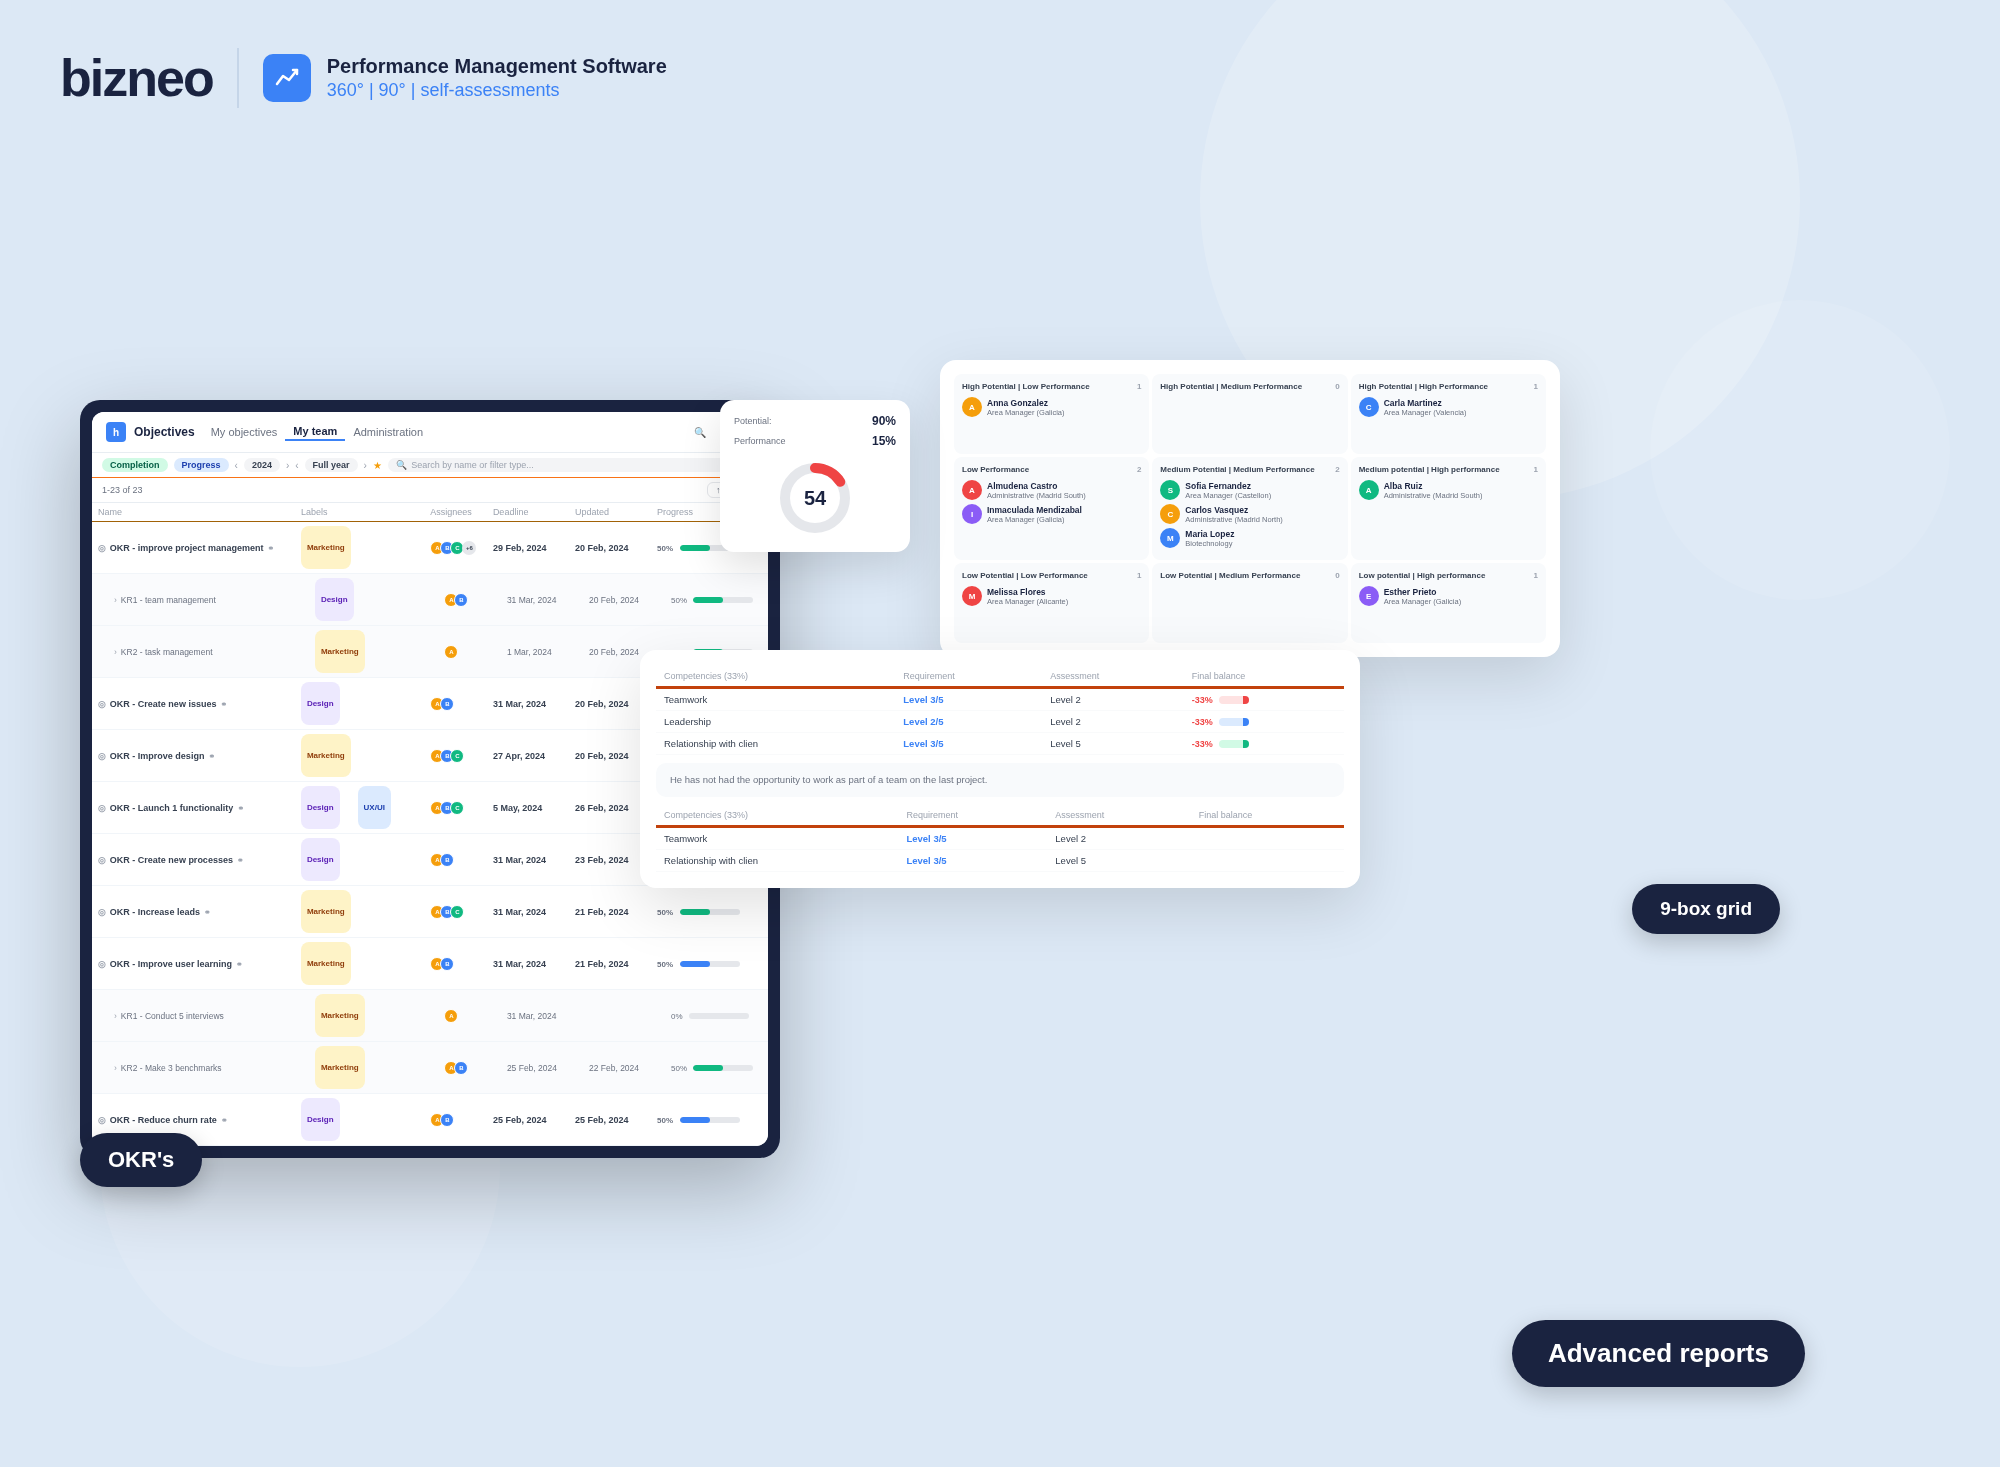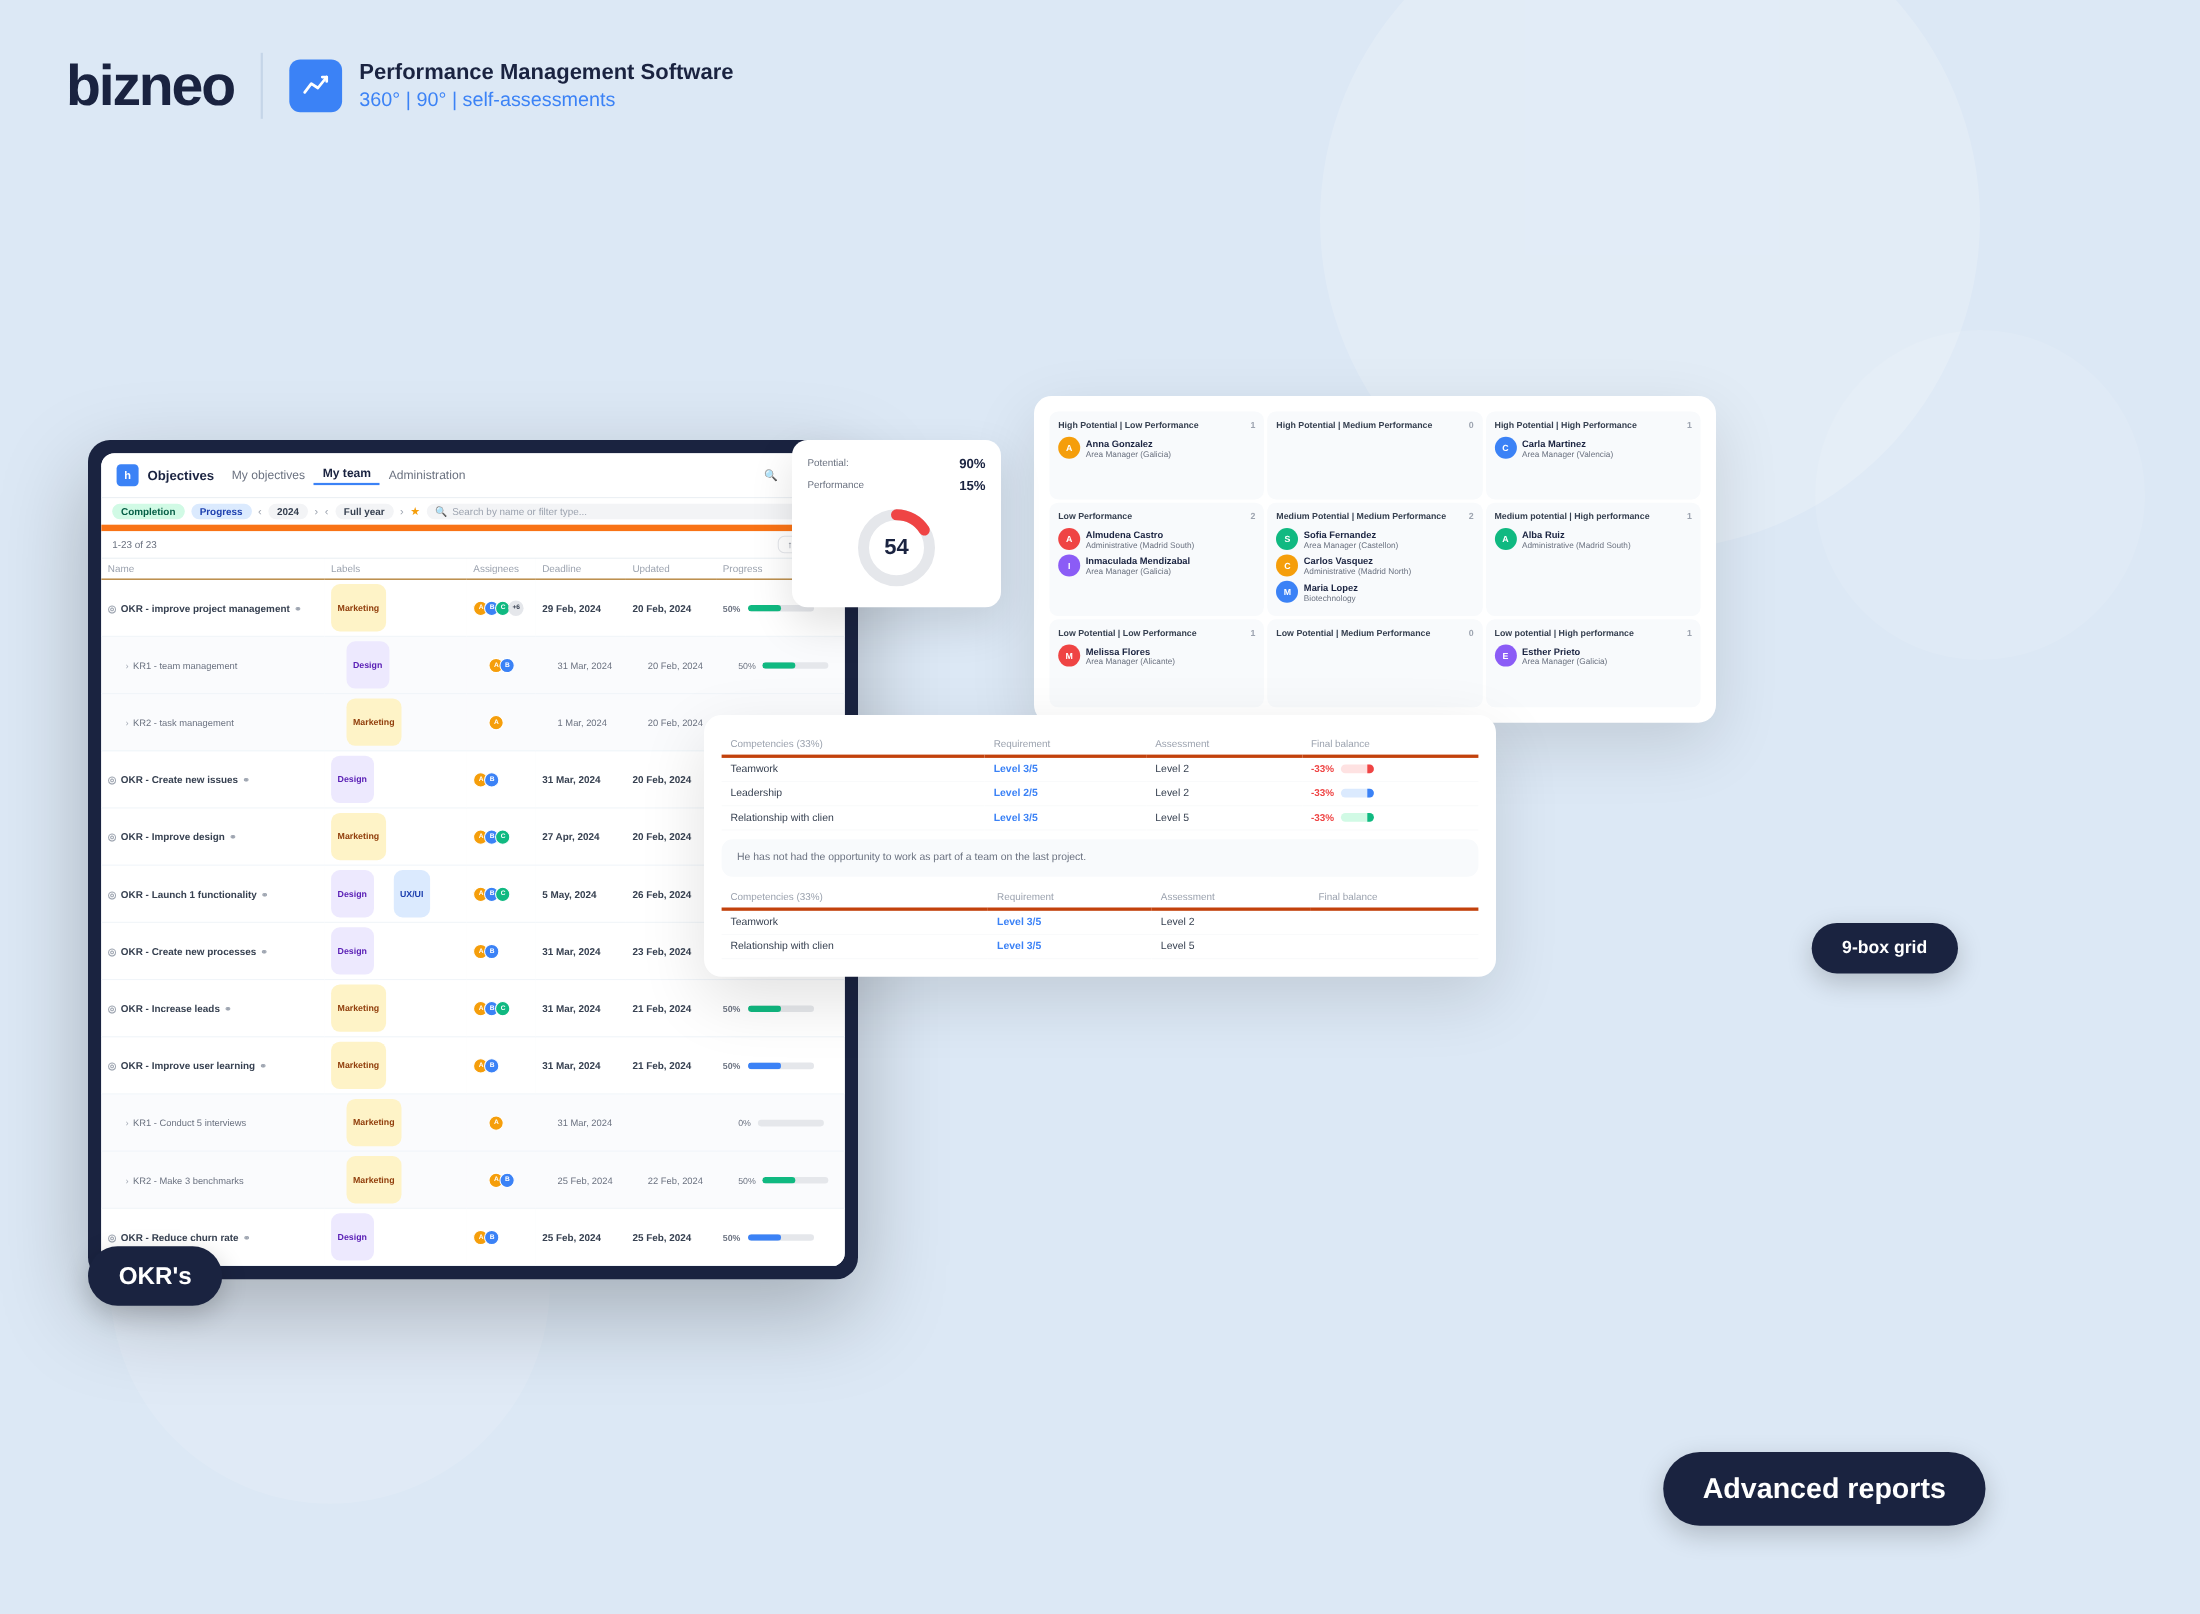--- a/index.html
+++ b/index.html
@@ -145,21 +145,21 @@
       color: #1a2340;
       font-weight: 600;
       border-bottom: 2px solid #3b82f6;
     }
     .okr-filter-bar {
       background: #fff;
       padding: 5px 10px;
       display: flex;
       align-items: center;
       gap: 6px;
-      border-bottom: 6px solid #f97316;
+      border-bottom: 1px solid #f97316;
       font-size: 10px;
     }
     .filter-chip {
       padding: 2px 8px;
       border-radius: 12px;
       font-size: 9px;
       font-weight: 600;
     }
     .filter-chip.green { background: #d1fae5; color: #065f46; }
     .filter-chip.blue { background: #dbeafe; color: #1e40af; }
@@ -794,21 +794,21 @@
       <div class="person-avatar" style="background:#8b5cf6;">E</div>
       <div class="person-info">
         <span class="person-name">Esther Prieto</span>
         <span class="person-role">Area Manager (Galicia)</span>
       </div>
     </div>
       </div>
     </div>
 </div>
 
-<div style="position:absolute; top:839px; right:220px; background:#1a2340; color:white; padding:14px 28px; border-radius:40px; font-size:16px; font-weight:700; box-shadow:0 8px 24px rgba(0,0,0,0.2);">9-box grid</div>
+<div style="position:absolute; top:884px; right:220px; background:#1a2340; color:white; padding:14px 28px; border-radius:40px; font-size:19px; font-weight:700; box-shadow:0 8px 24px rgba(0,0,0,0.2);">9-box grid</div>
 
 <div style="position:absolute; top:650px; left:640px; width:720px; background:white; border-radius:16px; padding:16px; box-shadow:0 20px 60px rgba(0,0,0,0.12);">
 
   <table class="reports-table">
     <thead>
       <tr>
         <th>Competencies (33%)</th>
         <th>Requirement</th>
         <th>Assessment</th>
         <th>Final balance</th>

